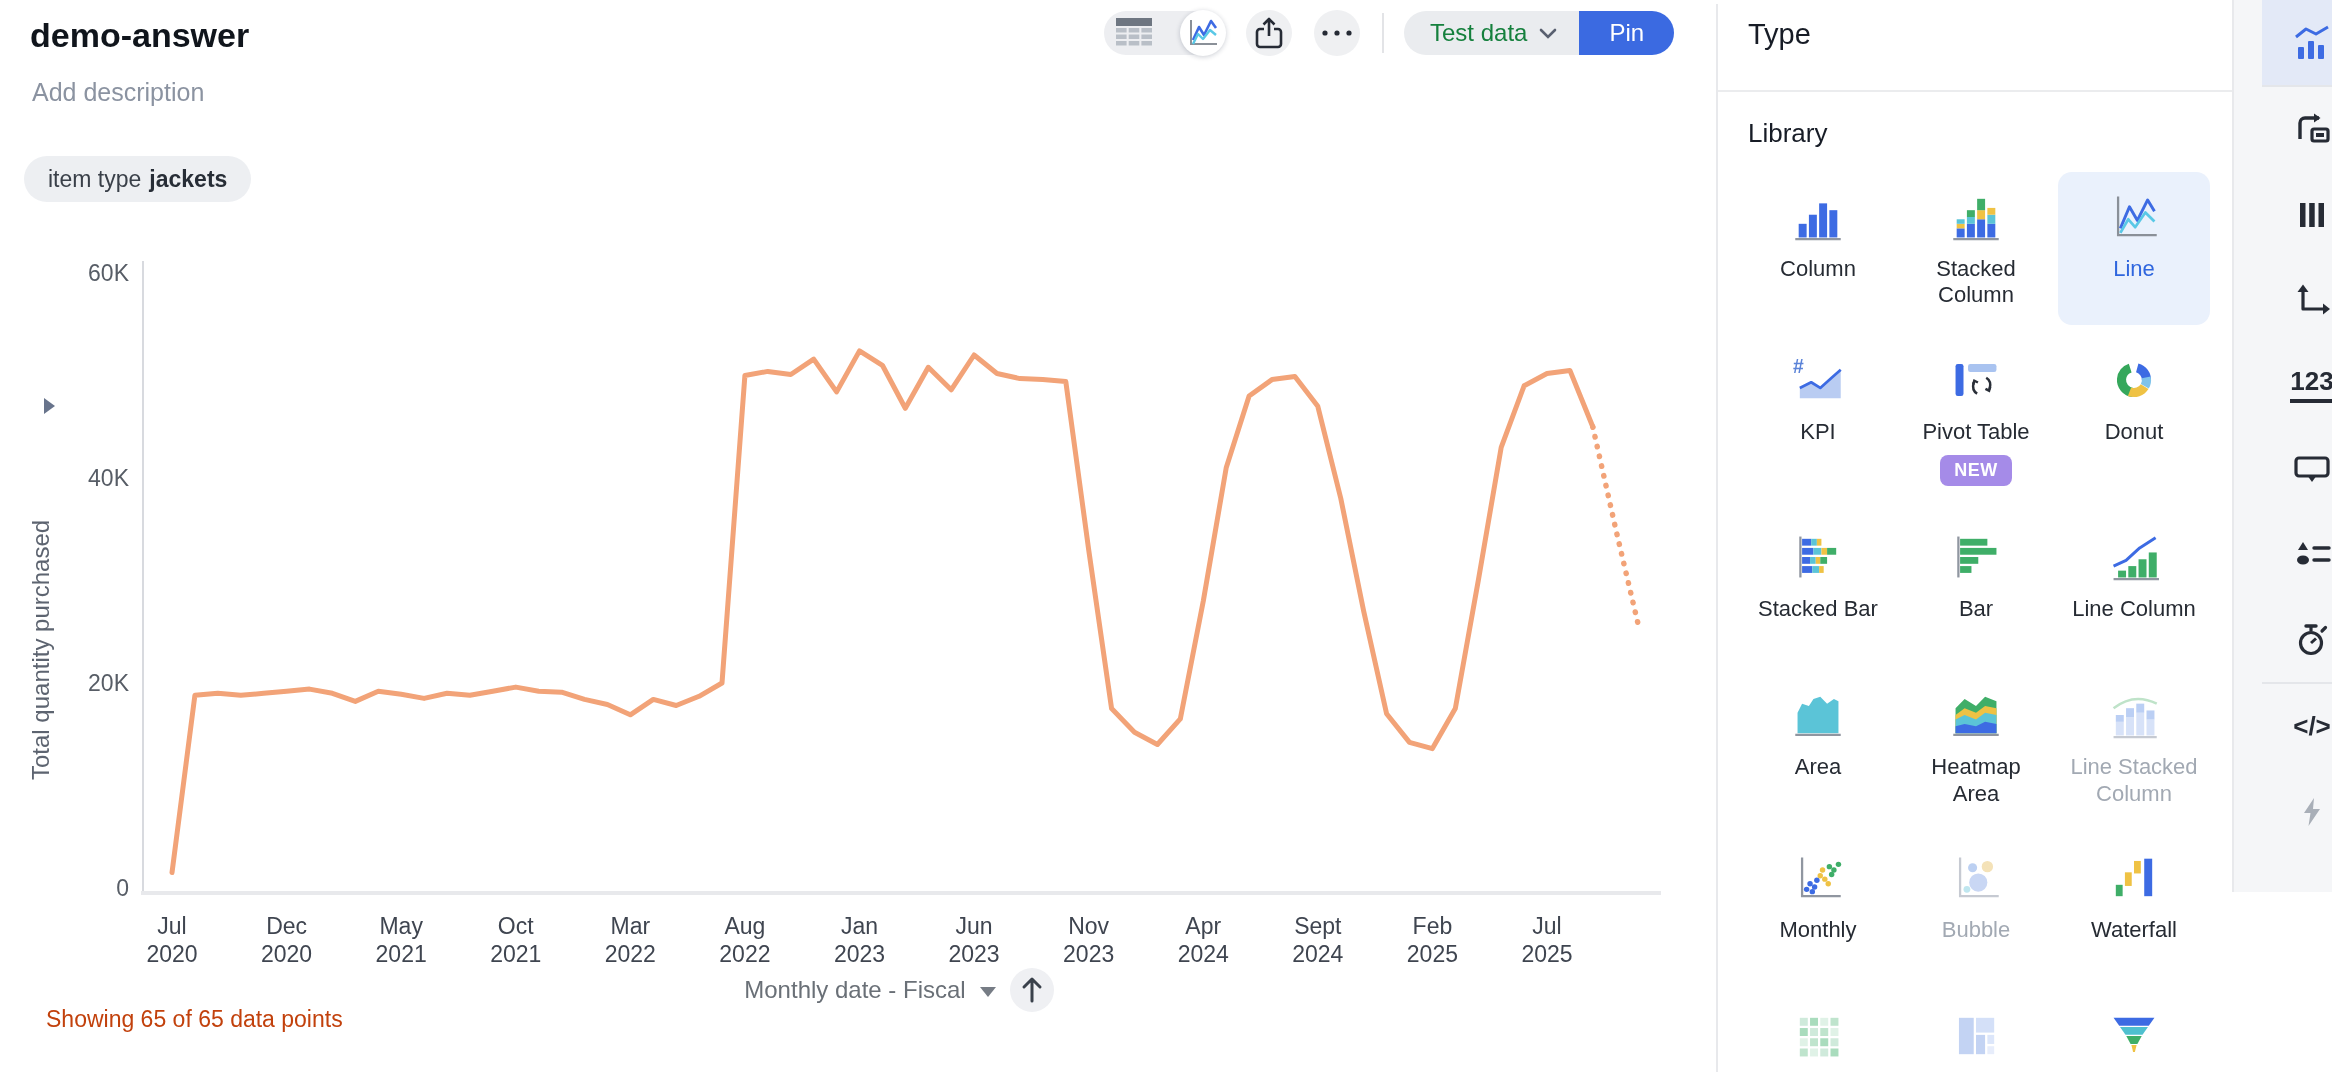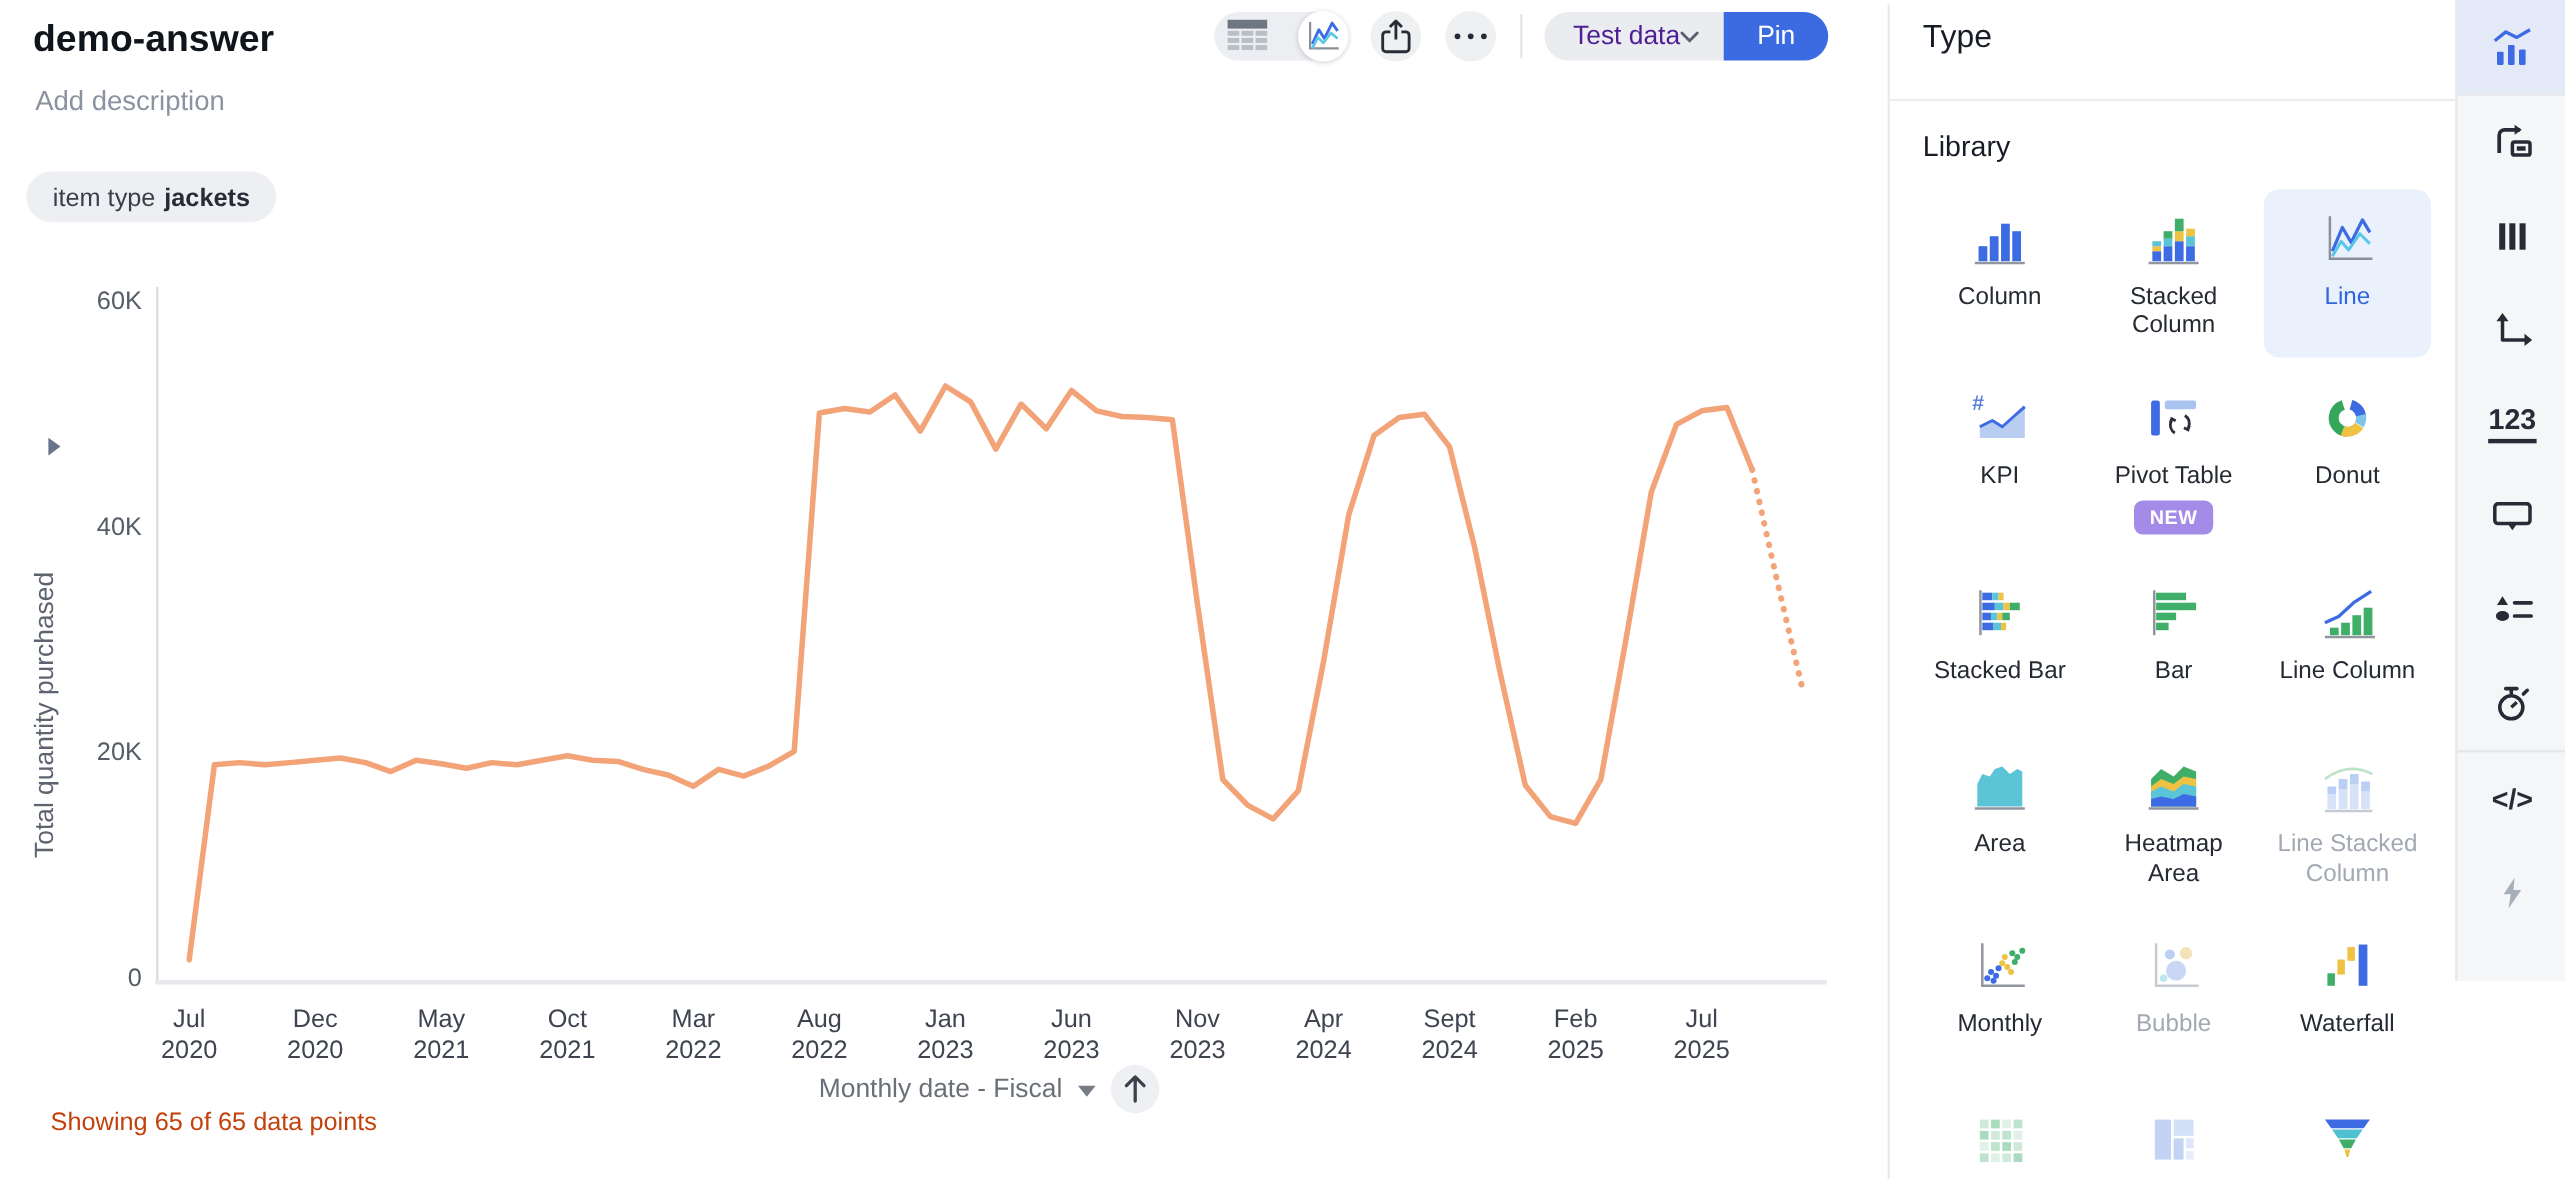--- a/index.html
+++ b/index.html
@@ -18,22 +18,22 @@
   .hdr-controls { position:absolute; left:1104px; top:10px; height:46px; display:flex; align-items:center; }
   .toggle-pill { width:120px; height:44px; background:#edeef1; border-radius:22px;
     display:flex; align-items:center; position:relative; }
   .toggle-seg { width:60px; height:44px; display:flex; align-items:center; justify-content:center; }
   .toggle-circle { position:absolute; right:-2px; top:-1px; width:46px; height:46px; border-radius:50%;
     background:#fff; box-shadow:0 1px 5px rgba(20,30,60,.22); display:flex; align-items:center; justify-content:center; }
   .circ-btn { width:46px; height:46px; border-radius:50%; background:#eff0f2; border:none;
     display:flex; align-items:center; justify-content:center; margin-left:22px; cursor:pointer; }
   .vdiv { width:2px; height:40px; background:#e3e4e7; margin-left:22px; }
   .split-btn { display:flex; margin-left:20px; height:44px; }
-  .split-left { display:flex; align-items:center; background:#eaecef; border:none;
-    border-radius:22px 0 0 22px; padding:0 22px 0 26px; font-size:24px; color:#4c1d95; cursor:pointer; }
+  .split-left { display:flex; align-items:center; gap:12px; background:#eaecef; border:none;
+    border-radius:22px 0 0 22px; padding:0 22px 0 26px; font-size:24px; color:#15803d; cursor:pointer; }
   .split-right { background:#3b6ae1; color:#fff; border:none; border-radius:0 22px 22px 0;
     padding:0 30px; font-size:24px; cursor:pointer; }
 
   
   #chart-wrap { position:absolute; left:0; top:240px; width:1710px; height:760px; }
   .y-title { position:absolute; left:24px; top:420px; height:360px; width:34px;
     writing-mode:vertical-rl; transform:rotate(180deg); font-size:24px; color:#5d6470;
     display:flex; align-items:center; }
   .y-title-arrow { position:absolute; left:44px; top:398px; width:0; height:0;
     border-left:11px solid #68748c; border-top:8px solid transparent; border-bottom:8px solid transparent; }
@@ -60,21 +60,21 @@
   .tile .ticon { width:64px; height:50px; margin-bottom:14px; }
   .tlabel { font-size:22px; line-height:1.2; color:#262b33; }
   .tile.selected { background:#eaf1fc; }
   .tile.selected .tlabel { color:#2f66de; }
   .tile.disabled .tlabel { color:#a2a9b3; }
   .new-badge { display:inline-block; margin-top:10px; background:#a58be8; color:#fff;
     font-size:18px; font-weight:700; letter-spacing:.5px; padding:5px 14px; border-radius:8px; }
 
   
   #toolbar { position:absolute; left:2232px; top:0; width:100px; height:892px; background:#f5f6f8;
-    border-left:2px solid #e8e9ec; }
+    border-left:2px solid #e8e9ec;padding-left:28px; }
   .titem { width:100px; height:85px; display:flex; align-items:center; justify-content:center; cursor:pointer; }
   .titem.selected { background:#e3e9f7; }
   .tb-div { width:100px; height:2px; background:#e4e6ea; }
   .glyph-txt { font-size:26px; font-weight:700; color:#262b35; }
   .glyph-txt.u { border-bottom:4px solid #262b35; padding-bottom:2px; }
   svg text { font-family:"Liberation Sans", sans-serif; }
 </style>
 </head>
 <body>
 

